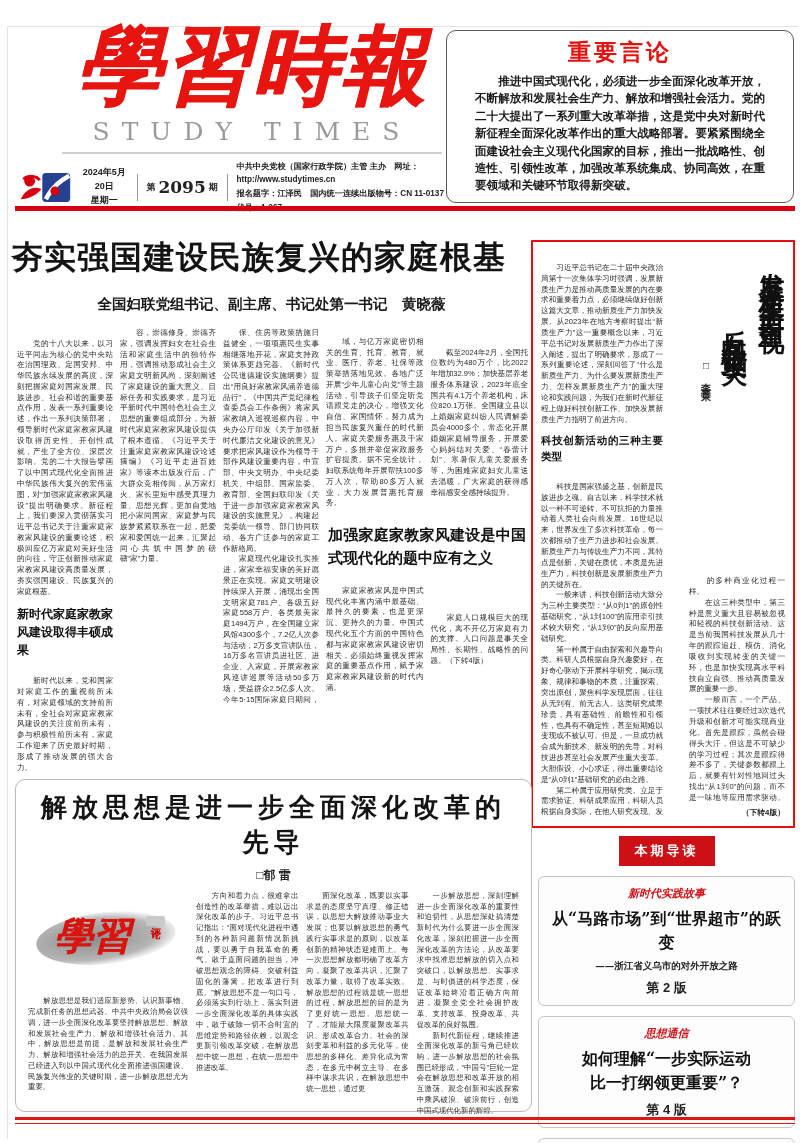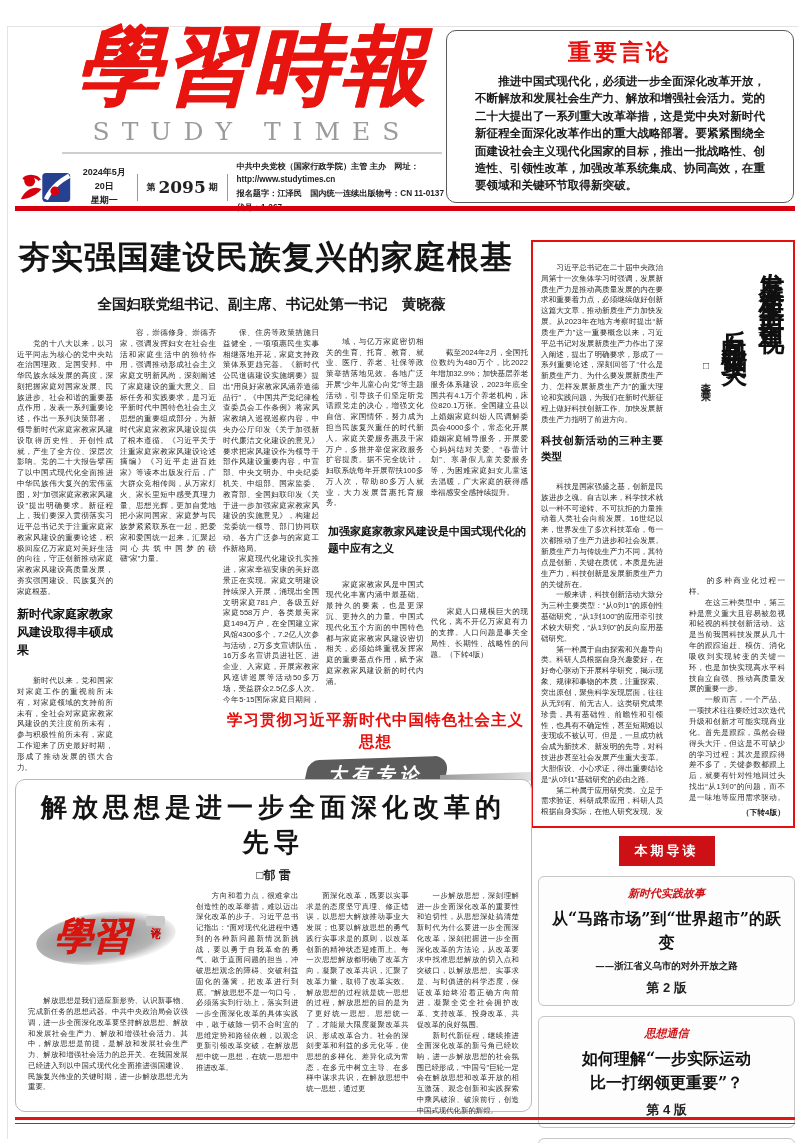--- a/index.html
+++ b/index.html
@@ -36,39 +36,39 @@
 
   
   .remarks { position:absolute; left:446px; top:30px; width:348px; height:173px;
     border:1.5px solid #5a5a5a; border-radius:10px; padding:6px 28px 6px; background:#fff; }
   .remarks-title { text-align:center; color:#e8100c; font-size:23px; font-weight:900;
     letter-spacing:3px; margin-bottom:5px; }
   .remarks-body { font-family:"DejaVu Serif", serif; font-weight:600; font-size:11.6px;
     line-height:1.5; text-align:justify; color:#1a1a1a; }
 
   
-  .main-headline { position:absolute; left:9px; top:236px; width:513px; text-align:center;
+  .main-headline { position:absolute; left:2px; top:236px; width:513px; text-align:center;
     font-size:32px; font-weight:900; color:#141414; letter-spacing:1px; }
   .main-byline { position:absolute; left:15px; top:295px; width:513px; text-align:center;
     font-family:"DejaVu Serif", serif; font-weight:700; font-size:14.5px; color:#1a1a1a; }
   .main-body { position:absolute; left:17px; top:328px; width:511px; height:445px;
     display:flex; gap:7px; font-size:7.6px; line-height:1.42; text-align:justify;
     color:#2b2b2b; }
   .m-col { overflow:hidden; white-space:pre-line; }
   .m-colfix { flex:0 0 96px; }
   .m-subhead { font-size:12px; font-weight:800; line-height:1.5; margin:7px 0;
     white-space:normal; color:#111; }
   .rg { flex:1; display:flex; flex-direction:column; }
   .rg-top { display:flex; gap:7px; height:377px; }
   .c45 { flex:1; display:flex; flex-direction:column; }
   .c45-row { display:flex; gap:7px; overflow:hidden;align-items:center; }
   .c45-top { height:190px; }
   .c45-bottom { flex:1; }
   .c45-row > div { flex:1; overflow:hidden; white-space:pre-line; }
-  .span-subhead { font-size:11px; font-weight:800; line-height:1.55; padding:5px 2px;
+  .span-subhead { font-size:15px; font-weight:800; line-height:1.55; padding:5px 2px;
     color:#111; }
   .banner { height:64px; margin-top:4px; text-align:center; position:relative; }
   .banner-line { color:#e8100c; font-size:15.5px; font-weight:900; letter-spacing:1px; }
   .stamp { position:relative; display:inline-block; margin-top:5px; padding:3px 22px; }
   .stamp-bg { position:absolute; inset:0; background:#5c5c5c;
     transform:skewX(-14deg) rotate(-2deg); border-radius:10px 16px 8px 14px; }
   .stamp-tail { position:absolute; left:96%; top:45%; width:120px; height:9px;
     background:linear-gradient(to right,#9a9a9a,#cfcfcf 60%,transparent); transform:rotate(-2deg); }
   .stamp-text { position:relative; color:#fff; font-family:"DejaVu Serif", serif;
     font-style:italic; font-weight:700; font-size:19px; letter-spacing:5px; }
@@ -188,28 +188,20 @@
             <div>　　域，与亿万家庭密切相关的生育、托育、教育、就业、医疗、养老、社保等政策举措落地见效。各地广泛开展“少年儿童心向党”等主题活动，引导孩子们坚定听党话跟党走的决心，增强文化自信、家国情怀，努力成为担当民族复兴重任的时代新人。家庭关爱服务惠及千家万户，多措并举促家政服务扩容提质。据不完全统计，妇联系统每年开展帮扶100多万人次，帮助80多万人就业，大力发展普惠托育服务。</div>
             <div>　　截至2024年2月，全国托位数约为480万个，比2022年增加32.9%；加快基层养老服务体系建设，2023年底全国共有4.1万个养老机构，床位820.1万张。全国建立县以上婚姻家庭纠纷人民调解委员会4000多个，常态化开展婚姻家庭辅导服务，开展爱心妈妈结对关爱、“春蕾计划”、寒暑假儿童关爱服务等，为困难家庭妇女儿童送去温暖，广大家庭的获得感幸福感安全感持续提升。</div>
           </div>
           <div class="span-subhead">加强家庭家教家风建设是中国式现代化的题中应有之义</div>
           <div class="c45-row c45-bottom">
             <div>　　家庭家教家风是中国式现代化丰富内涵中最基础、最持久的要素，也是更深沉、更持久的力量。中国式现代化五个方面的中国特色都与家庭家教家风建设密切相关，必须始终重视发挥家庭的重要基点作用，赋予家庭家教家风建设新的时代内涵。</div>
             <div>　　家庭人口规模巨大的现代化，离不开亿万家庭有力的支撑。人口问题是事关全局性、长期性、战略性的问题。（下转4版）</div>
           </div>
         </div>
       </div>
-      <div class="banner">
-        <div class="banner-line">学习贯彻习近平新时代中国特色社会主义思想</div>
-        <span class="stamp">
-          <span class="stamp-bg"></span>
-          <span class="stamp-tail"></span>
-          <span class="stamp-text">大有专论</span>
-        </span>
-      </div>
     </div>
   </div>
 
   <div class="rightbox">
     <div class="rb-left">
       <span>　　习近平总书记在二十届中央政治局第十一次集体学习时强调，发展新质生产力是推动高质量发展的内在要求和重要着力点，必须继续做好创新这篇大文章，推动新质生产力加快发展。从2023年在地方考察时提出“新质生产力”这一重要概念以来，习近平总书记对发展新质生产力作出了深入阐述，提出了明确要求，形成了一系列重要论述，深刻回答了“什么是新质生产力、为什么要发展新质生产力、怎样发展新质生产力”的重大理论和实践问题，为我们在新时代新征程上做好科技创新工作、加快发展新质生产力指明了前进方向。</span>
       <div class="rb-subhead">科技创新活动的三种主要类型</div>
       <span>　　科技是国家强盛之基，创新是民族进步之魂。自古以来，科学技术就以一种不可逆转、不可抗拒的力量推动着人类社会向前发展。16世纪以来，世界发生了多次科技革命，每一次都推动了生产力进步和社会发展。新质生产力与传统生产力不同，其特点是创新，关键在质优，本质是先进生产力，科技创新是发展新质生产力的关键所在。
 　　一般来讲，科技创新活动大致分为三种主要类型：“从0到1”的原创性基础研究，“从1到100”的应用牵引技术较大研究，“从1到0”的反向应用基础研究。
 　　第一种属于自由探索和兴趣导向类。科研人员根据自身兴趣爱好，在好奇心驱动下开展科学研究，揭示现象、规律和事物的本质，注重探索、突出原创，聚焦科学发现层面，往往从无到有、前无古人。这类研究成果珍贵，具有基础性、前瞻性和引领性，也具有不确定性，甚至短期难以变现或不被认可。但是，一旦成功就会成为新技术、新发明的先导，对科技进步甚至社会发展产生重大变革。大胆假设、小心求证，得出重要结论是“从0到1”基础研究的必由之路。

